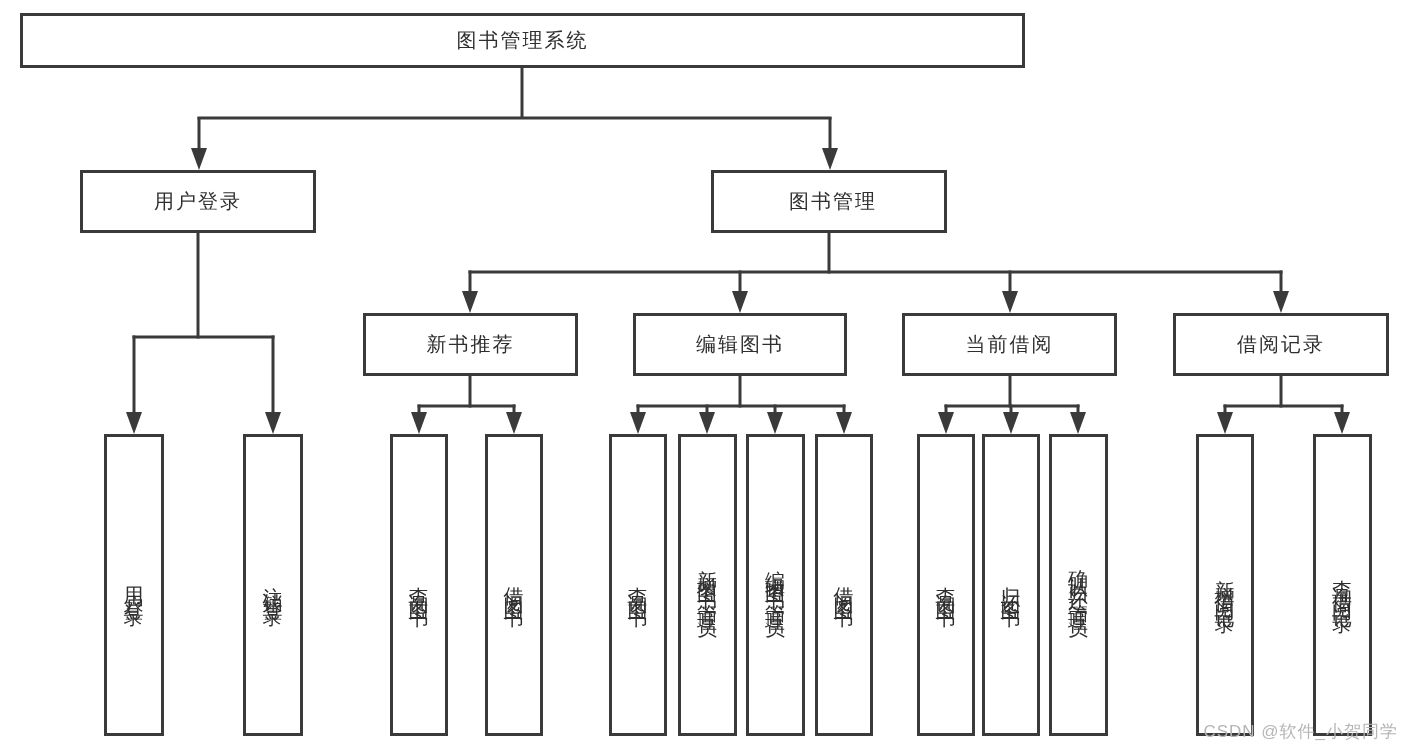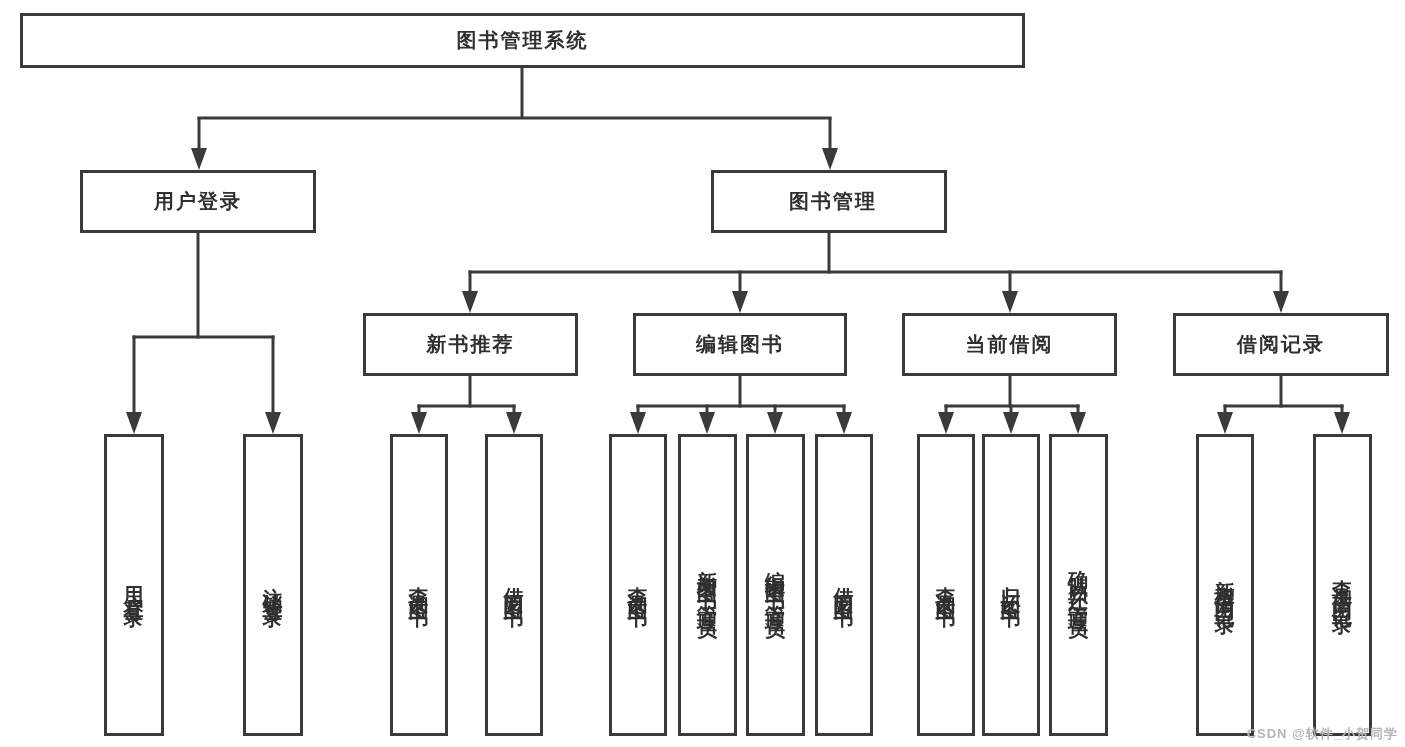--- a/index.html
+++ b/index.html
@@ -2,21 +2,20 @@
 <html><head>
 <meta charset="utf-8">
 <style>
   html,body { margin:0; padding:0; background:#ffffff; }
   .stage {
     position:relative;
     width:1405px; height:747px;
     background:#ffffff;
     font-family:"Liberation Sans", sans-serif;
     overflow:hidden;
-    font-weight:bold;
   }
   .connectors {
     position:absolute; left:0; top:0; width:1405px; height:747px; z-index:0;
   }
   .node {
     position:absolute;
     background:#ffffff;
     border:3px solid #3a3a3a;
     box-sizing:border-box;
     display:flex; align-items:center; justify-content:center;
@@ -27,21 +26,21 @@
   .v {
     writing-mode:vertical-rl;
     text-orientation:mixed;
     font-size:20px;
     letter-spacing:7px;
     line-height:1.1;
   }
   .watermark {
     position:absolute;
     right:7px; bottom:4px;
-    font-size:13px;
+    font-size:17px;
     letter-spacing:1px;
     color:#b5b5b5;
     z-index:2;
     white-space:nowrap;
     margin-left:20px;
   }
 </style>
 </head>
 <body>
 

